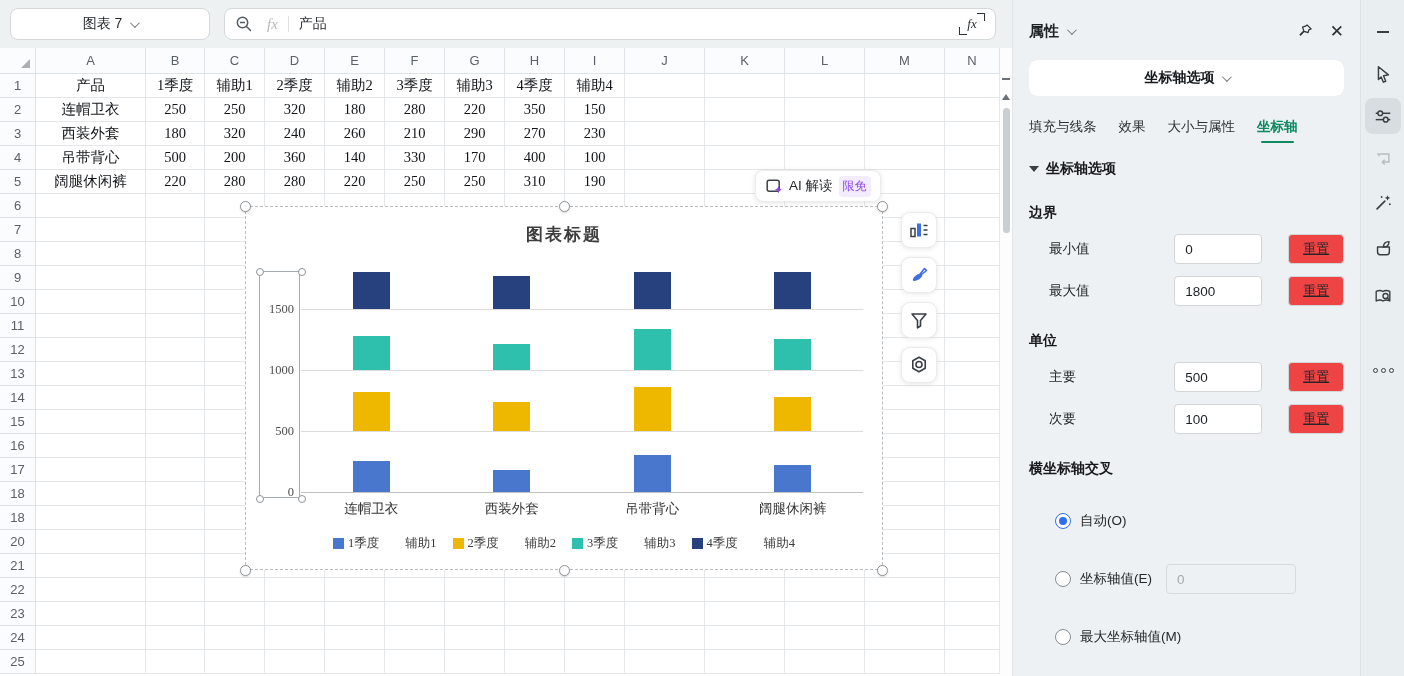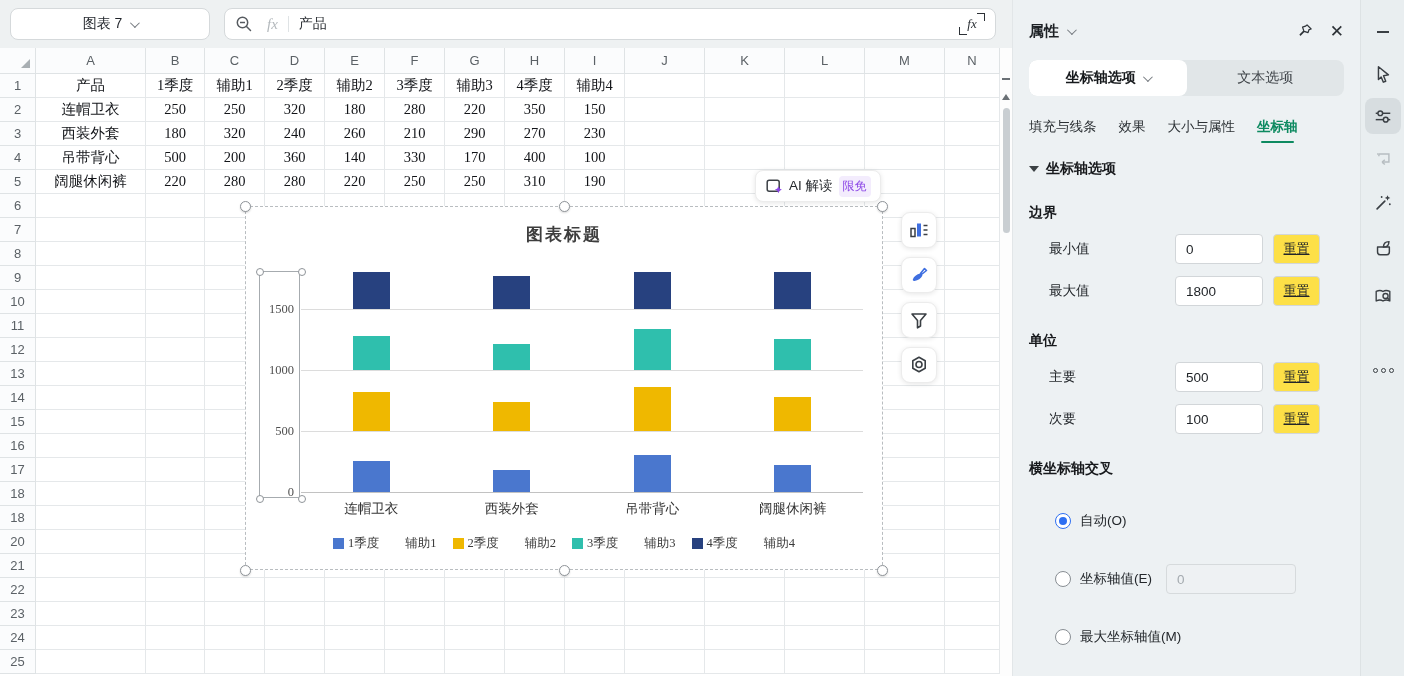--- a/index.html
+++ b/index.html
@@ -67,21 +67,21 @@
   .tab.sel{background:#fff;border-radius:8px;font-weight:bold;color:#16191c;}
   .subtabs{margin-top:22px;display:flex;gap:22px;font-size:13.5px;color:#2c3135;}
   .subtab.act{color:#0d8a60;font-weight:bold;position:relative;}
   .subtab.act::after{content:"";position:absolute;left:4px;right:4px;bottom:-7px;height:2.5px;background:#0d8a60;border-radius:2px;}
   .secthead{margin-top:24px;display:flex;align-items:center;gap:7px;font-size:14px;font-weight:bold;color:#17191c;}
   .tri{width:0;height:0;border-left:5px solid transparent;border-right:5px solid transparent;border-top:6px solid #3c4144;}
   .gtitle{margin-top:26px;font-size:14px;font-weight:bold;color:#17191c;}
   .frow{margin-top:12px;margin-left:20px;display:flex;align-items:center;height:30px;}
   .flabel{width:126px;font-size:13.5px;color:#24282c;}
   .finput{width:88px;height:30px;background:#fff;border:1px solid #d2d6d9;border-radius:4px;font-size:13.5px;color:#1d2125;padding:0 10px;outline:none;}
-  .rbtn{margin-left:10px;width:47px;height:30px;background:#fde047;border:1px solid #d2d6d9;border-radius:4px;font-size:13px;color:#23262a;text-decoration:underline;display:flex;align-items:center;justify-content:center;}
+  .rbtn{margin-left:26px;width:56px;height:30px;background:#ef4444;border:1px solid #d2d6d9;border-radius:4px;font-size:13px;color:#23262a;text-decoration:underline;display:flex;align-items:center;justify-content:center;}
   .radiorow{margin-top:28px;margin-left:26px;display:flex;align-items:center;height:30px;}
   .radio{width:16px;height:16px;border-radius:50%;border:1.5px solid #888e93;background:#fff;margin-right:9px;flex:none;}
   .radio.on{border:1.5px solid #2e6ff2;position:relative;}
   .radio.on::after{content:"";position:absolute;left:3px;top:3px;width:8px;height:8px;border-radius:50%;background:#2e6ff2;}
   .rlabel{font-size:13.5px;color:#24282c;}
   .dinput{margin-left:14px;width:130px;height:30px;background:#eef1f3;border:1px solid #d6dadc;border-radius:4px;font-size:13.5px;color:#a4aaaf;padding:0 10px;outline:none;}
   .ddrow{margin-top:24px;margin-left:20px;display:flex;align-items:center;}
   .ddlabel{width:126px;font-size:14px;font-weight:bold;color:#17191c;}
   .dropdown{width:124px;height:30px;background:#fff;border:1px solid #d2d6d9;border-radius:4px;display:flex;align-items:center;padding:0 10px;font-size:13.5px;color:#1d2125;}
   .dropdown .chev{margin-left:auto;}
@@ -643,23 +643,20 @@
         </svg>
         <span class="xicon">✕</span>
       </span>
     </div>
 
     <div class="tabstrip">
       <div class="tab sel">
         <span>坐标轴选项</span>
           <span class="chev"></span>
       </div>
-      <div class="tab">
-        <span>文本选项</span>
-      </div>
     </div>
 
     <div class="subtabs">
       <span class="subtab">填充与线条</span>
       <span class="subtab">效果</span>
       <span class="subtab">大小与属性</span>
       <span class="subtab act">坐标轴</span>
     </div>
 
     <div class="secthead">

